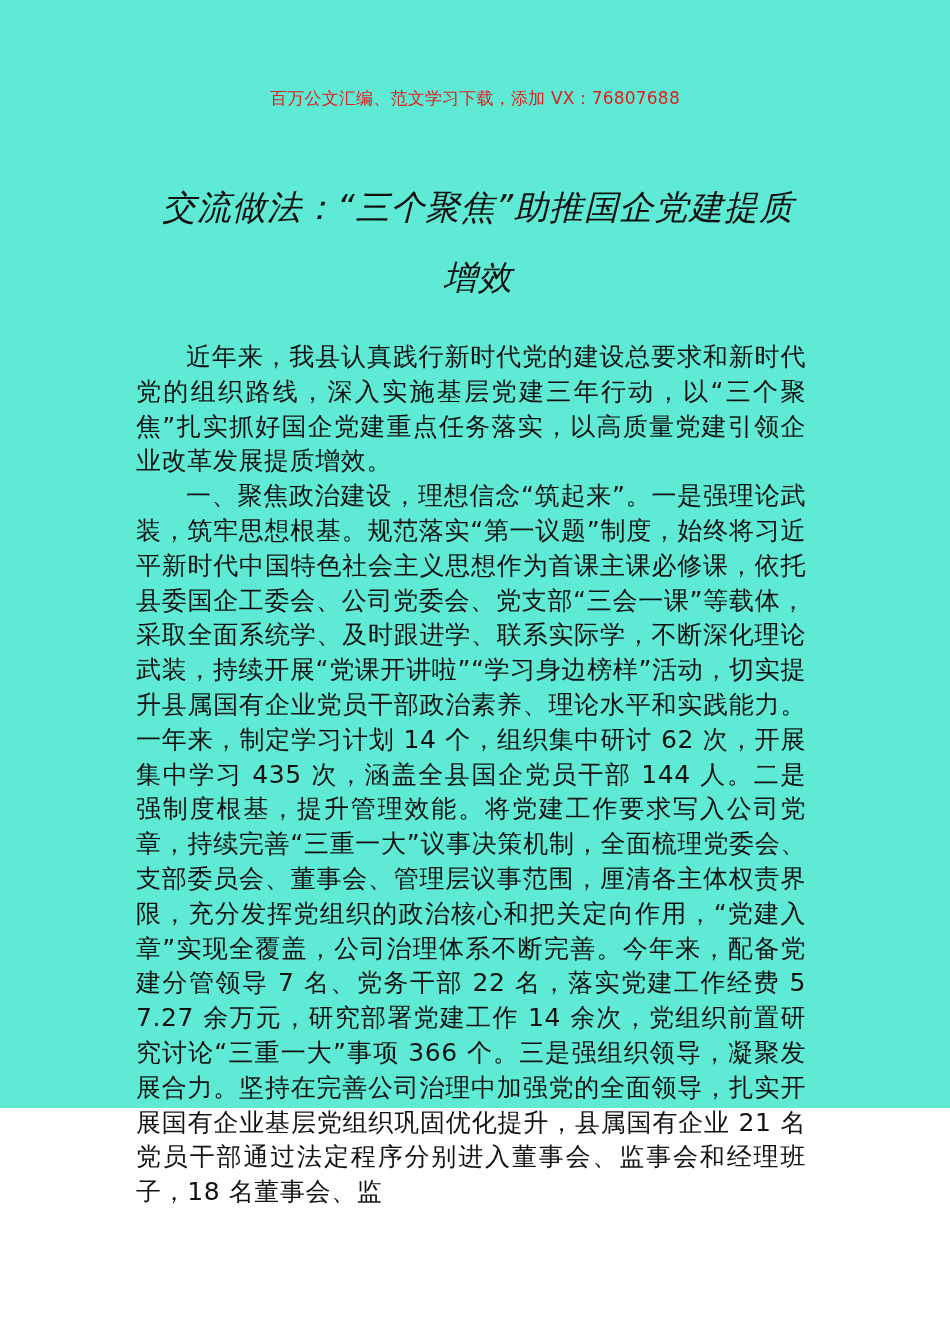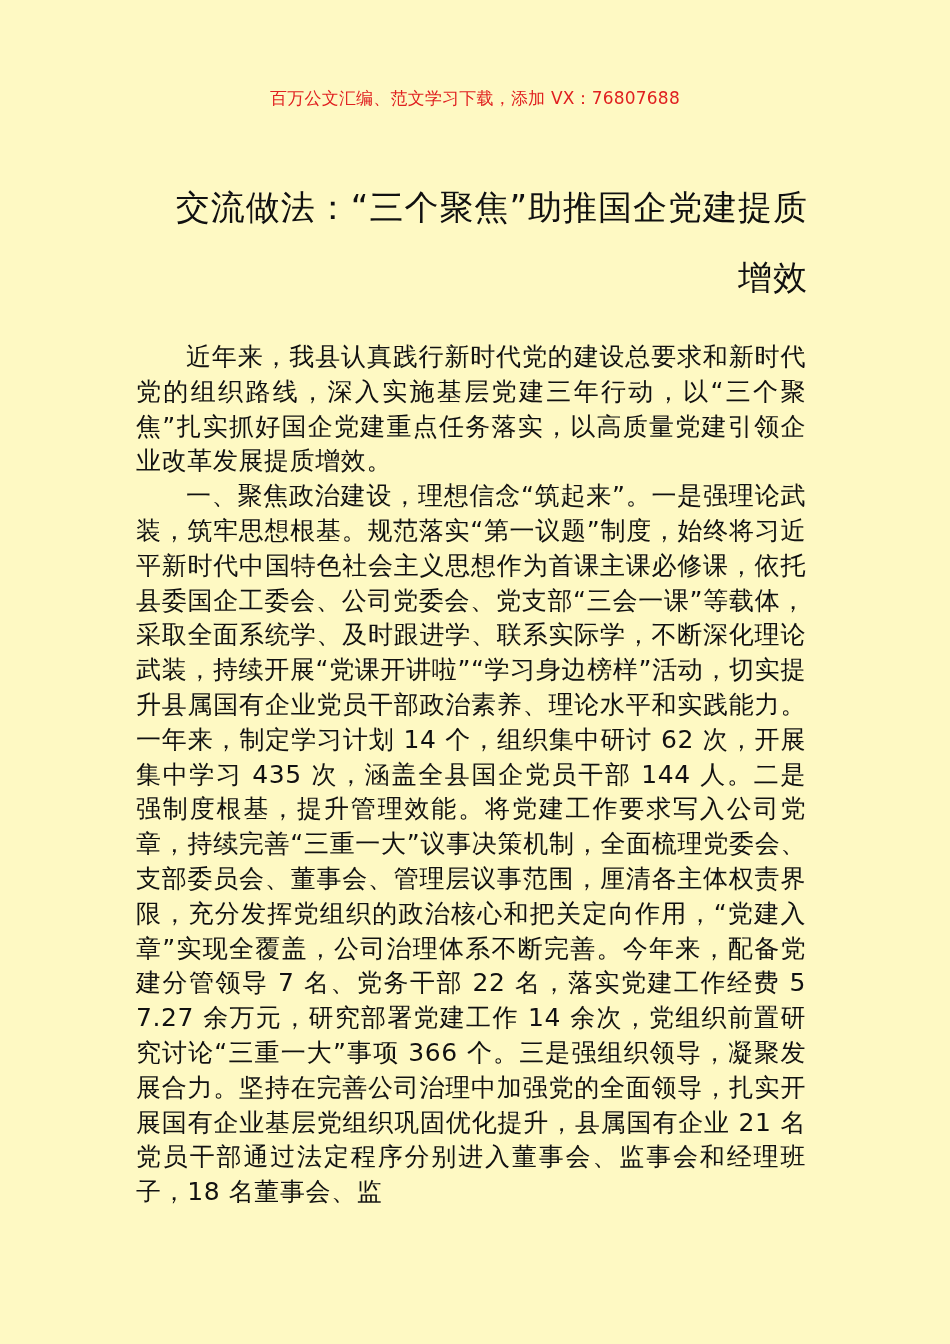--- a/index.html
+++ b/index.html
@@ -12,44 +12,45 @@
       height: 1344px;
       position: relative;
       overflow: hidden;
       font-family: "DejaVu Sans", "Liberation Sans", sans-serif;
       color: #111111;
     }
     .page {
       position: absolute;
       left: 0; top: 0;
       width: 950px;
-      height: 1344px;
-      background: #fef9c3;
+      height: 1108px;
+      background: #5eead4;
     }
     .header-banner {
       position: absolute;
       top: 86px;
       left: 0;
       width: 950px;
       text-align: center;
       font-size: 17px;
       line-height: 24px;
       color: #e02020;
       letter-spacing: 0.2px;
     }
     .doc-title {
       position: absolute;
       top: 172px;
       left: 148px;
       width: 660px;
-      text-align: right;
+      text-align: center;
       font-size: 34px;
       line-height: 70px;
       color: #111111;
       letter-spacing: 1px;
+      font-style: italic;
     }
     .body-text {
       position: absolute;
       top: 340px;
       left: 136px;
       width: 670px;
     }
     .para {
       margin: 0;
       font-size: 25px;

